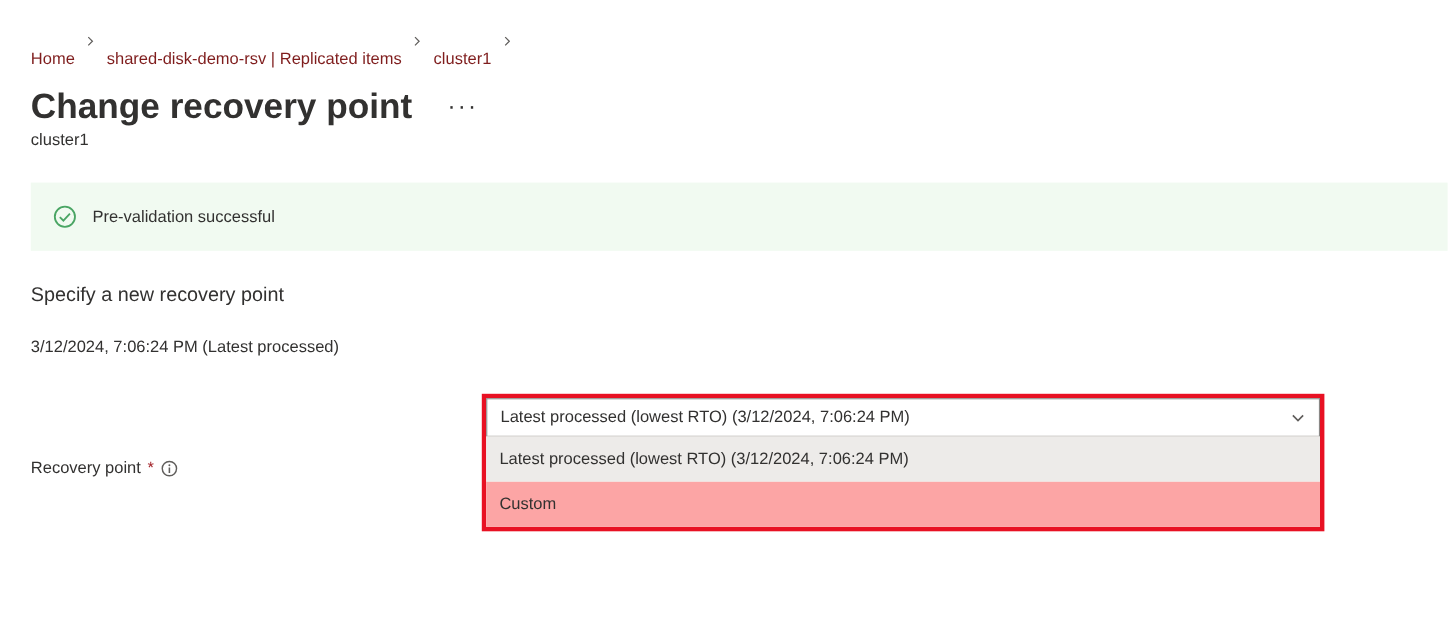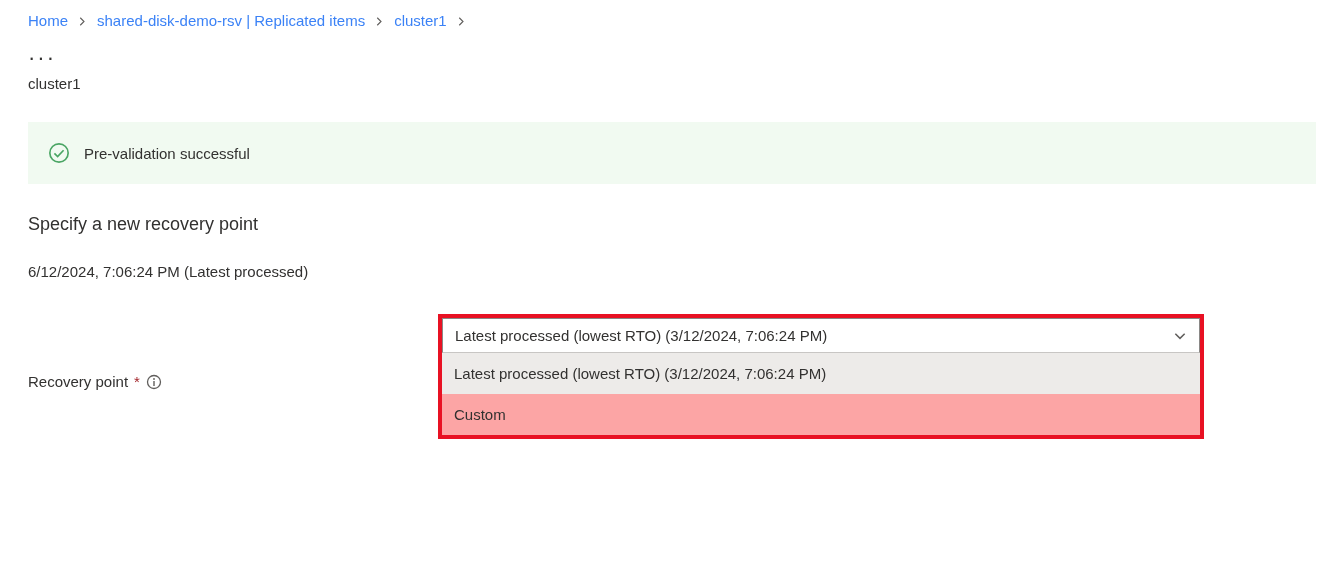--- a/index.html
+++ b/index.html
@@ -15,23 +15,24 @@
       padding: 12px 28px;
     }
     .breadcrumb {
       display: flex;
       align-items: center;
       gap: 10px;
       font-size: 15px;
       margin-bottom: 16px;
     }
     .breadcrumb a {
-      color: #3b82f6;
+      color: #7f1d1d;
       text-decoration: none;
       cursor: pointer;
+      margin-top: 33px;
     }
     .breadcrumb .sep {
       color: #605e5c;
     }
     .page-title-row {
       display: flex;
       align-items: center;
       gap: 32px;
       margin-bottom: 4px;
     }
@@ -151,38 +152,39 @@
   </span>
   <a>cluster1</a>
   <span class="sep">
     <svg width="9" height="9" viewBox="0 0 12 12">
         <path d="M3 1 L8 6 L3 11" stroke="#605e5c" stroke-width="1.5" fill="none"></path>
       </svg>
   </span>
 </div>
 
 <div class="page-title-row">
+  <h1 class="page-title">Change recovery point</h1>
   <span class="ellipsis">···</span>
 </div>
 <div class="subtitle">cluster1</div>
 
 <div class="banner">
   <span class="info-icon">
     <svg width="22" height="22" viewBox="0 0 24 24">
       <circle cx="12" cy="12" r="10" stroke="#4aa564" stroke-width="1.8" fill="none"></circle>
       <path d="M7 12.5 L10.5 16 L17 9" stroke="#4aa564" stroke-width="1.8" fill="none"></path>
     </svg>
   </span>
   <span class="banner-text">Pre-validation successful</span>
 </div>
 
 <div class="section-heading">Specify a new recovery point</div>
 
 <div class="field-row">
-  <div class="field-value">6/12/2024, 7:06:24 PM (Latest processed)</div>
+  <div class="field-value">3/12/2024, 7:06:24 PM (Latest processed)</div>
 </div>
 
 <div class="field-row field-row-top">
   <div class="field-label-col">
     <span>Recovery point</span>
     <span class="required">*</span>
     <span class="info-icon">
       <svg width="16" height="16" viewBox="0 0 16 16">
         <circle cx="8" cy="8" r="6.5" stroke="#605e5c" stroke-width="1.3" fill="none"></circle>
         <circle cx="8" cy="5" r="0.9" fill="#605e5c"></circle>

